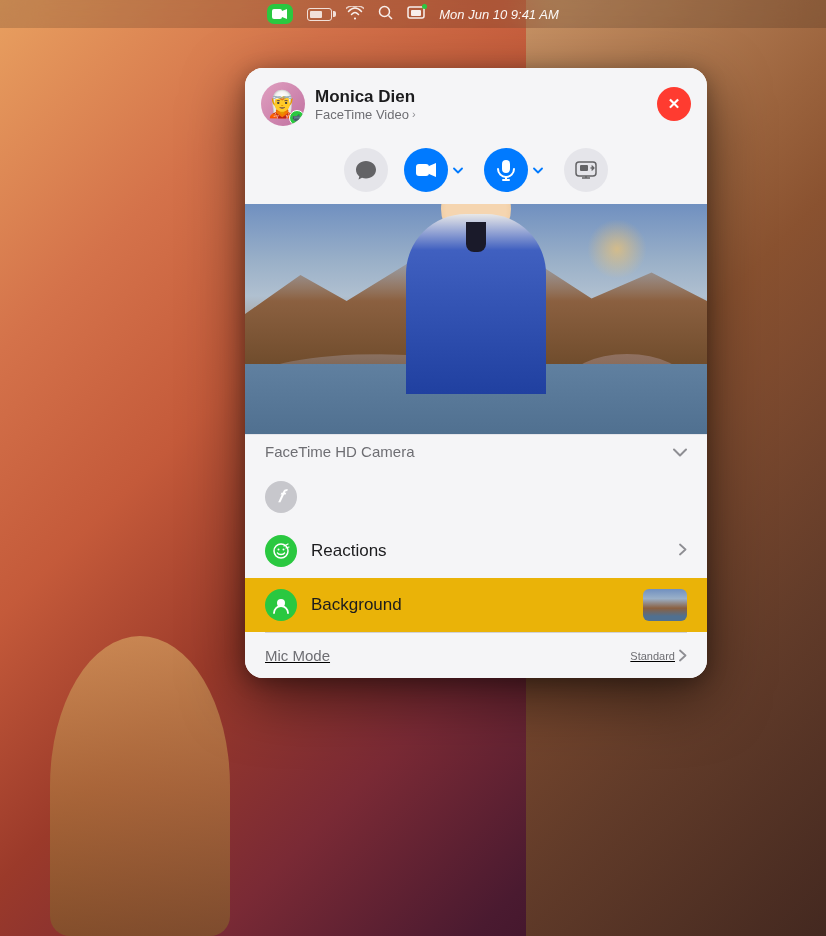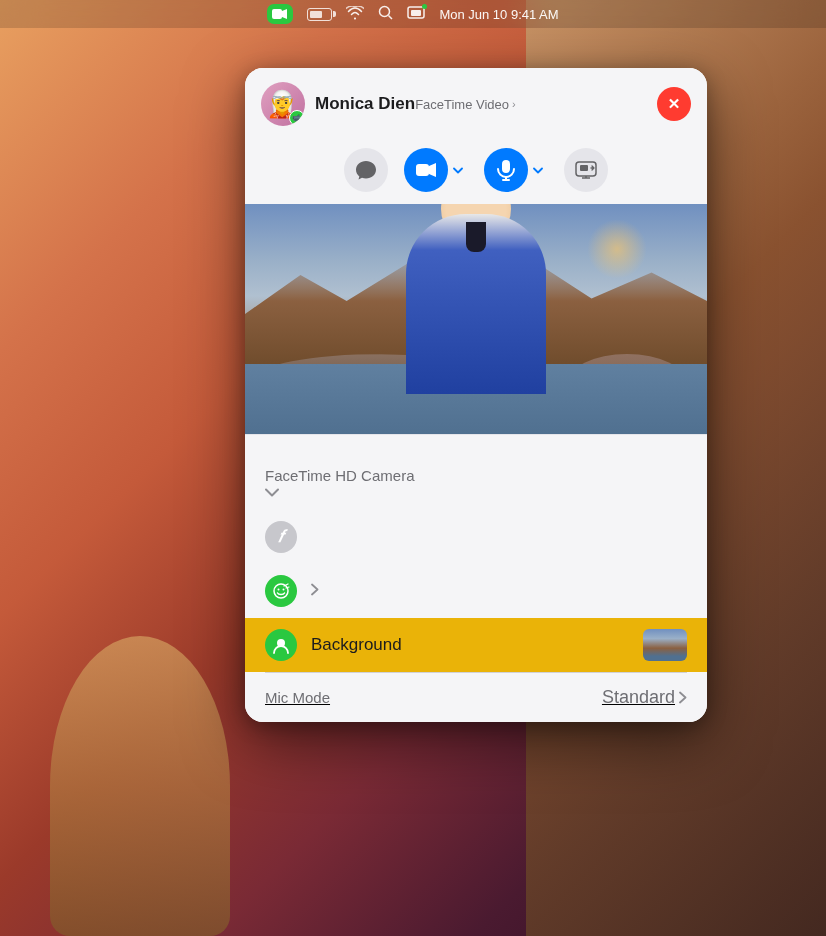--- a/index.html
+++ b/index.html
@@ -65,20 +65,21 @@
       background: rgba(0,0,0,0.15);
       backdrop-filter: blur(20px);
       -webkit-backdrop-filter: blur(20px);
       z-index: 100;
     }
 
     .menubar-center {
       display: flex;
       align-items: center;
       gap: 14px;
+      font-style: italic;
     }
 
     .menubar-facetime-icon {
       background: #2ac840;
       border-radius: 7px;
       width: 26px;
       height: 20px;
       display: flex;
       align-items: center;
       justify-content: center;
@@ -210,21 +211,21 @@
       border-radius: 50%;
       border: 1.5px solid white;
       display: flex;
       align-items: center;
       justify-content: center;
       font-size: 8px;
     }
 
     .ft-caller-text {
       display: flex;
-      flex-direction: row;
+      flex-direction: column;
     }
 
     .ft-caller-name {
       font-size: 17px;
       font-weight: 600;
       color: #1c1c1e;
     }
 
     .ft-caller-subtitle {
       font-size: 13px;
@@ -367,26 +368,25 @@
       transform: translateX(-50%);
     }
 
     
     .ft-dropdown {
       background: #f5f5f7;
       border-top: 1px solid #e5e5ea;
     }
 
     .ft-camera-header {
-      padding: 32px 20px 10px;
-      display: flex;
-      align-items: flex-start;
+      padding: 8px 20px 10px;
+      display: flex;
+      align-items: flex-end;
       justify-content: space-between;
       cursor: pointer;
-      flex-direction: column;
     }
 
     .ft-camera-label {
       font-size: 15px;
       color: #6e6e73;
       font-weight: 400;
     }
 
     .ft-camera-chevron {
       color: #8e8e93;
@@ -467,21 +467,21 @@
       font-size: 15px;
       color: #6e6e73;
       font-weight: 400;
     }
 
     .ft-mic-value {
       display: flex;
       align-items: center;
       gap: 4px;
       color: #6e6e73;
-      font-size: 18px;
+      font-size: 11px;
     }
 
     
     .facetime-window {
       border-radius: 18px;
     }
   </style>
 </head>
 <body>
 
@@ -646,20 +646,21 @@
     <div class="ft-menu-item">
       <div class="ft-menu-icon green-icon">
         <svg width="18" height="18" viewBox="0 0 18 18" fill="none">
           <circle cx="9" cy="9" r="7" stroke="white" stroke-width="1.5" fill="none"></circle>
           <circle cx="6.5" cy="7.5" r="1" fill="white"></circle>
           <circle cx="11.5" cy="7.5" r="1" fill="white"></circle>
           <path d="M5.5 11C6.5 13 11.5 13 12.5 11" stroke="white" stroke-width="1.5" fill="none" stroke-linecap="round"></path>
           <path d="M12 4L16 2M14 6L17 5" stroke="white" stroke-width="1.2" stroke-linecap="round"></path>
         </svg>
       </div>
+      <span class="ft-menu-label">Reactions</span>
       <span class="ft-menu-chevron">
         <svg width="8" height="13" viewBox="0 0 8 13" fill="none" stroke="#8e8e93" stroke-width="1.8">
           <path d="M1 1.5L6.5 6.5L1 11.5" stroke-linecap="round" stroke-linejoin="round"></path>
         </svg>
       </span>
     </div>
 
     <div class="ft-menu-item highlighted">
       <div class="ft-menu-icon green-icon">
         <svg width="18" height="18" viewBox="0 0 18 18" fill="none">

